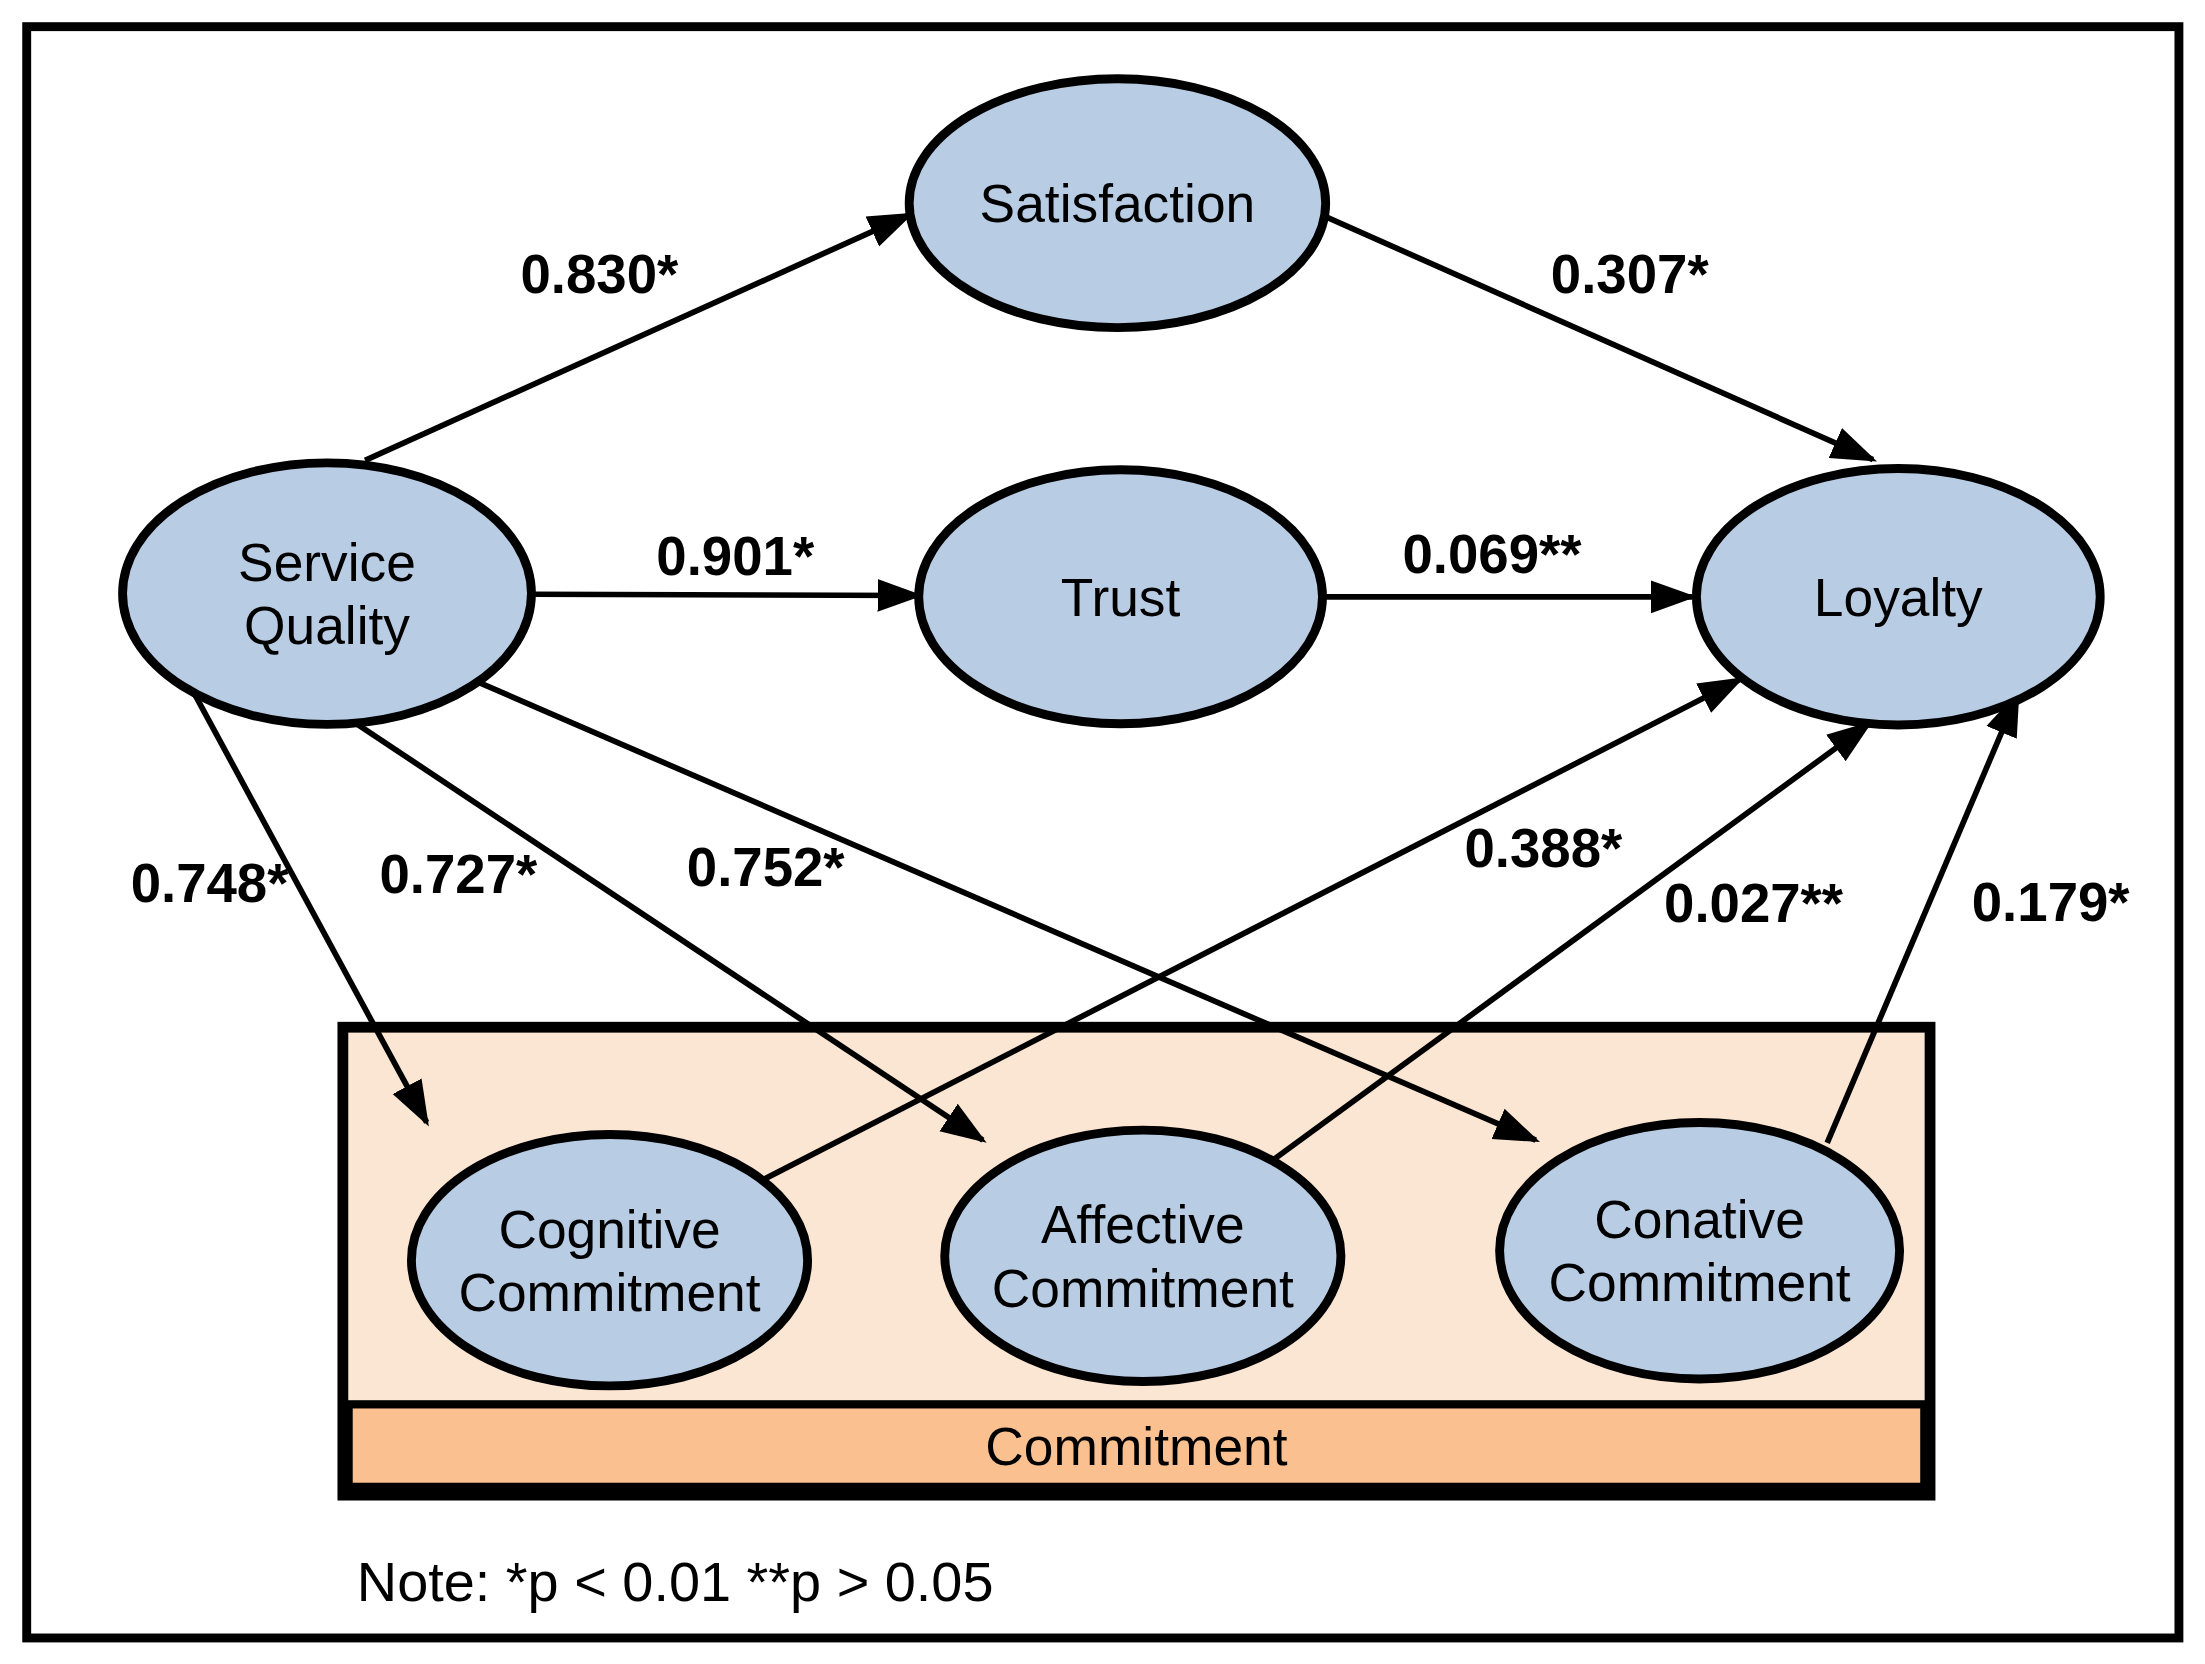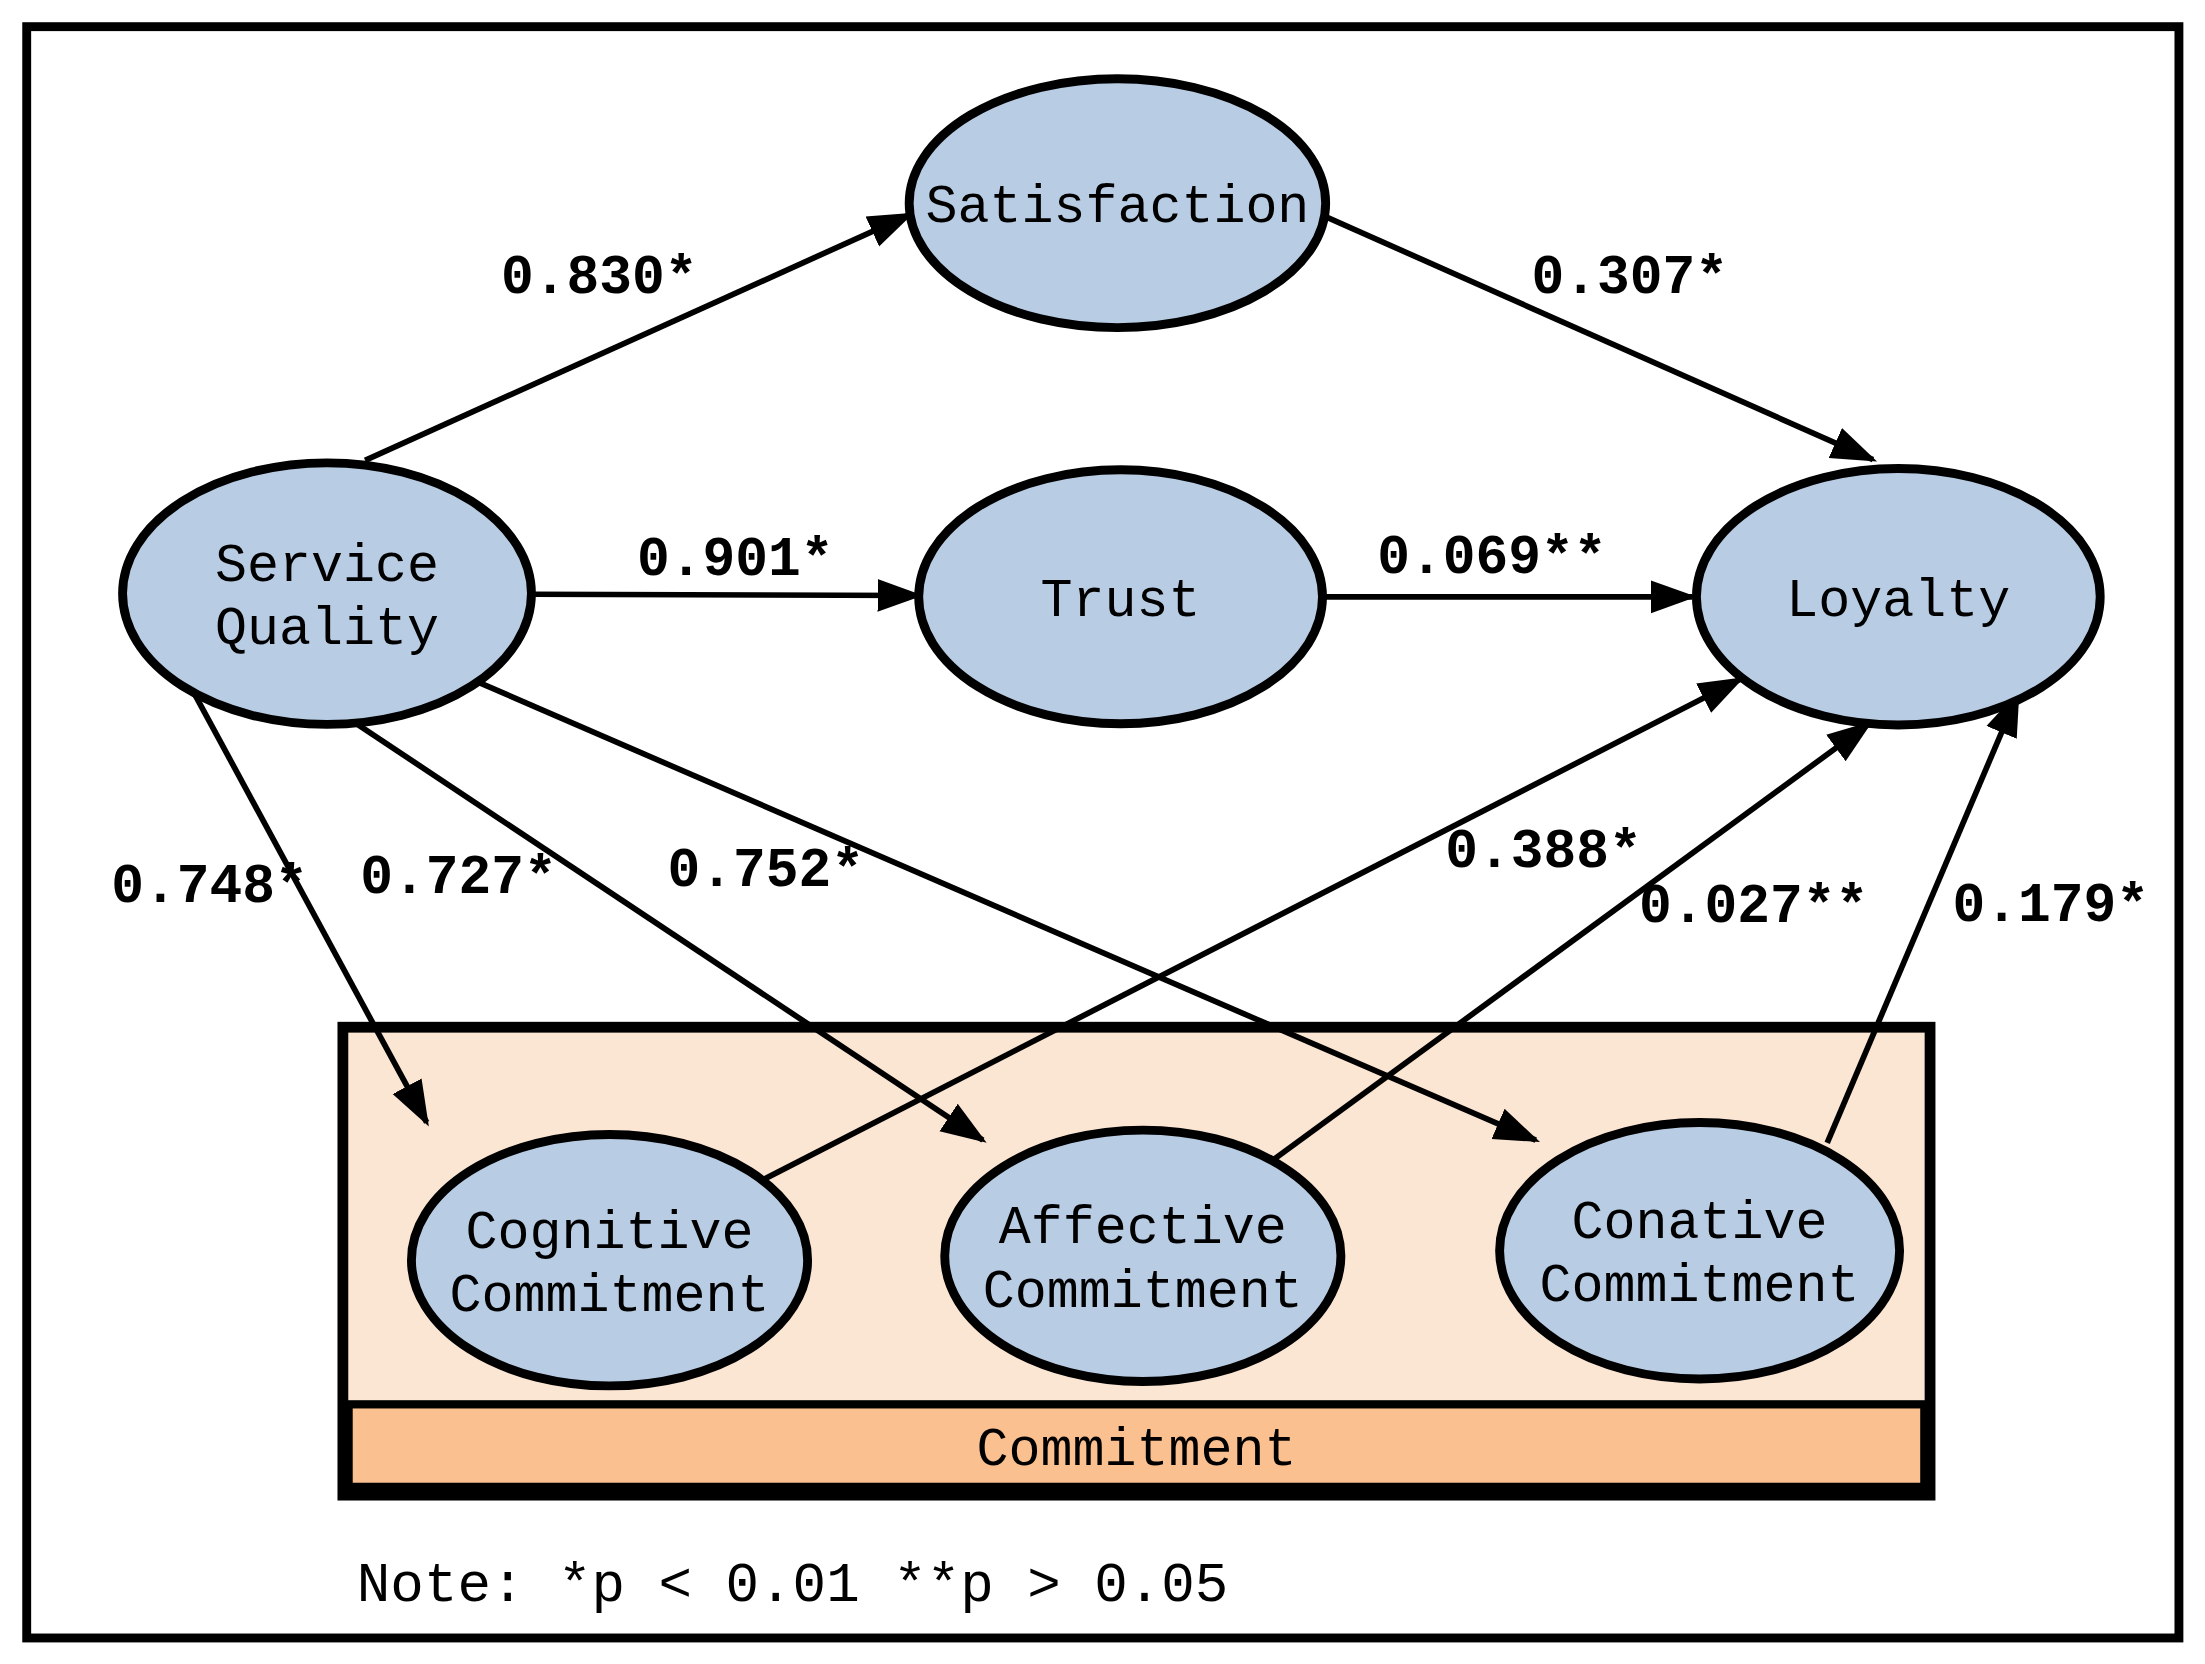--- a/index.html
+++ b/index.html
@@ -5,21 +5,20 @@
   html, body {
     margin: 0;
     padding: 0;
     background: #ffffff;
     font-family: "Liberation Sans", sans-serif;
   }
   .canvas {
     width: 100vw;
     height: 100vh;
     display: block;
-    font-family: Liberation Mono, monospace;
   }
   svg { display: block; width: 100%; height: 100%; }
 
   .node-ellipse {
     stroke: #000000;
     stroke-width: 14;
   }
   .group-box {
     stroke: #000000;
     stroke-width: 17;

